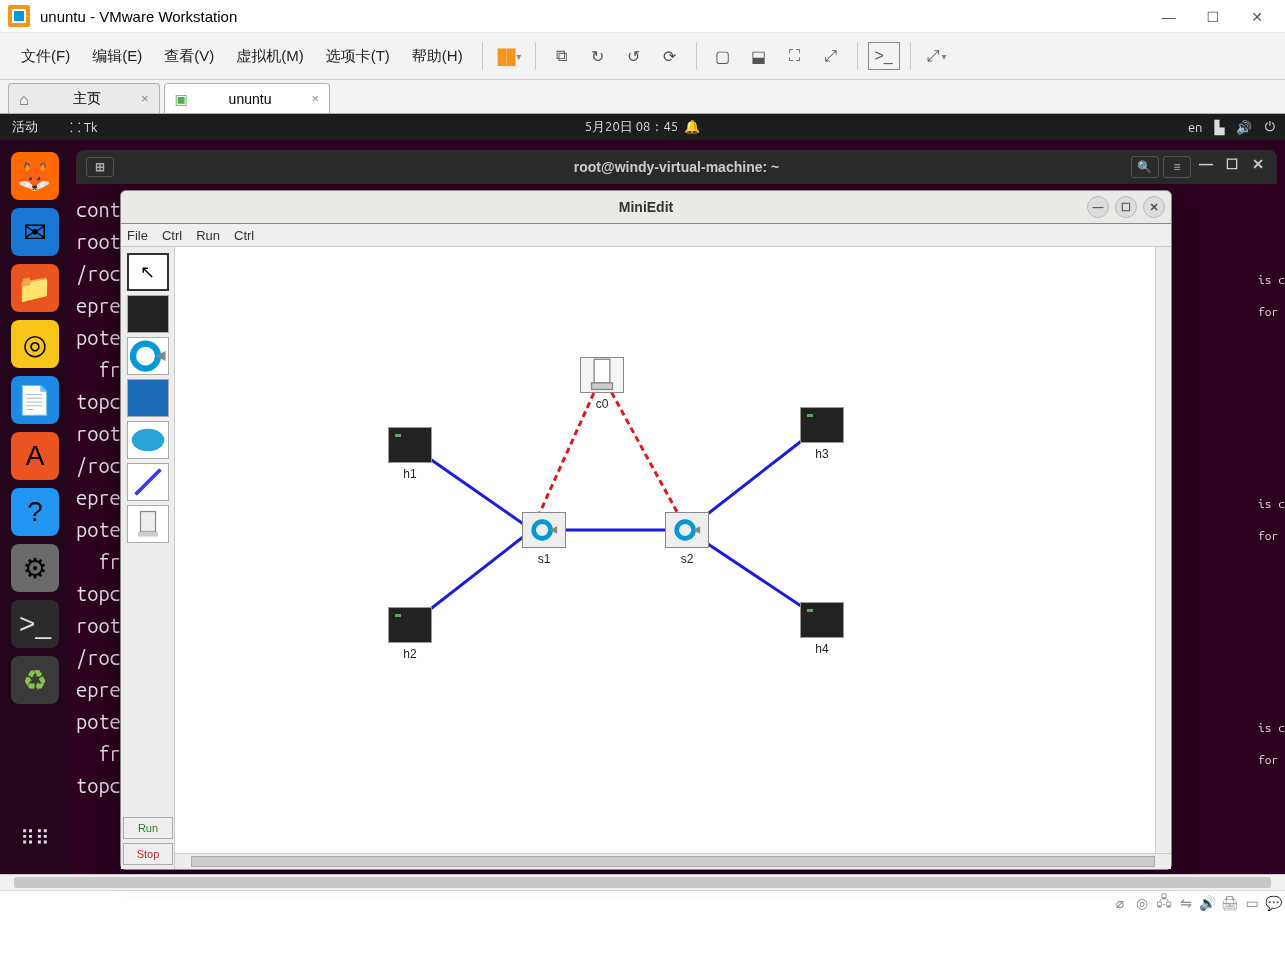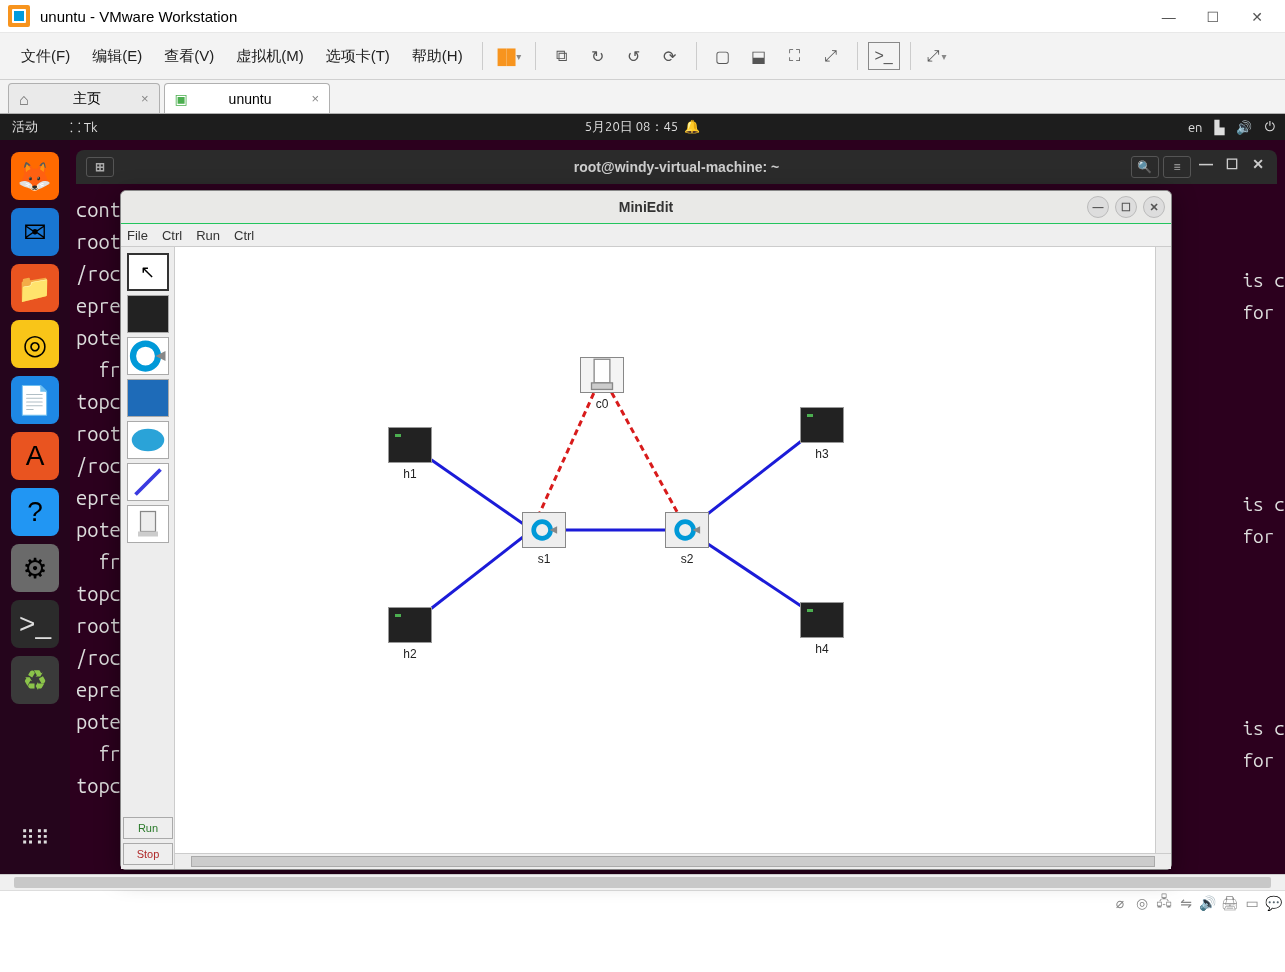--- a/index.html
+++ b/index.html
@@ -32,21 +32,21 @@
   .u-topbar .act { padding:0 12px; }
   .u-topbar .tk { margin-left:20px; }
   .u-topbar .center { position:absolute; left:50%; transform:translateX(-50%); }
   .u-topbar .right { margin-left:auto; padding-right:10px; display:flex; gap:12px; align-items:center;}
   
   .u-dock { position:absolute; left:0; top:26px; bottom:0; width:70px; background:rgba(30,10,25,0.5); display:flex; flex-direction:column; align-items:center; padding-top:8px; }
   .dock-ico { width:48px; height:48px; margin:4px 0; border-radius:8px; display:flex; align-items:center; justify-content:center; font-size:28px; }
   .dock-grid { position:absolute; bottom:8px; }
   
   .bg-term { position:absolute; left:76px; top:80px; color:#ddd; font-family: "Ubuntu Mono", monospace; font-size:20px; line-height:32px; white-space:pre; }
-  .bg-term-right { position:absolute; right:0; top:150px; color:#ddd; font-family: "Ubuntu Mono", monospace; font-size:19px; line-height:32px; white-space:pre; text-align:left; }
+  .bg-term-right { position:absolute; right:0; top:150px; color:#ddd; font-family: "Ubuntu Mono", monospace; font-size:12px; line-height:32px; white-space:pre; text-align:left; }
   
   .term-strip { position:absolute; left:76px; right:8px; top:36px; height:34px; background:#2b2b2b; border-top-left-radius:8px; border-top-right-radius:8px; display:flex; align-items:center; color:#ccc; font-size:14px; font-weight:bold; }
   .term-strip .t-tab { width:28px; height:20px; border:1px solid #555; border-radius:3px; margin-left:10px; display:flex;align-items:center;justify-content:center;font-size:12px;color:#aaa;}
   .term-strip .t-title { position:absolute; left:50%; transform:translateX(-50%); }
   .term-strip .t-right { margin-left:auto; display:flex; gap:4px; padding-right:8px; }
   .term-strip .t-btn { width:28px; height:22px; border:1px solid #555; border-radius:3px; display:flex;align-items:center;justify-content:center;font-size:12px;color:#aaa;}
   .term-strip .t-winbtn { width:22px; text-align:center; color:#ccc; }
   
   .miniedit { position:absolute; left:120px; top:76px; width:1052px; height:680px; background:#f0f0f0; border:1px solid #888; border-radius:6px; box-shadow:0 6px 24px rgba(0,0,0,0.4); display:flex; flex-direction:column; }
   .me-title { height:33px; background:#e9e9e7; border-bottom:1px solid #22c55e; border-top-left-radius:6px; border-top-right-radius:6px; display:flex; align-items:center; justify-content:center; position:relative; font-size:14px; font-weight:bold; color:#333; }

